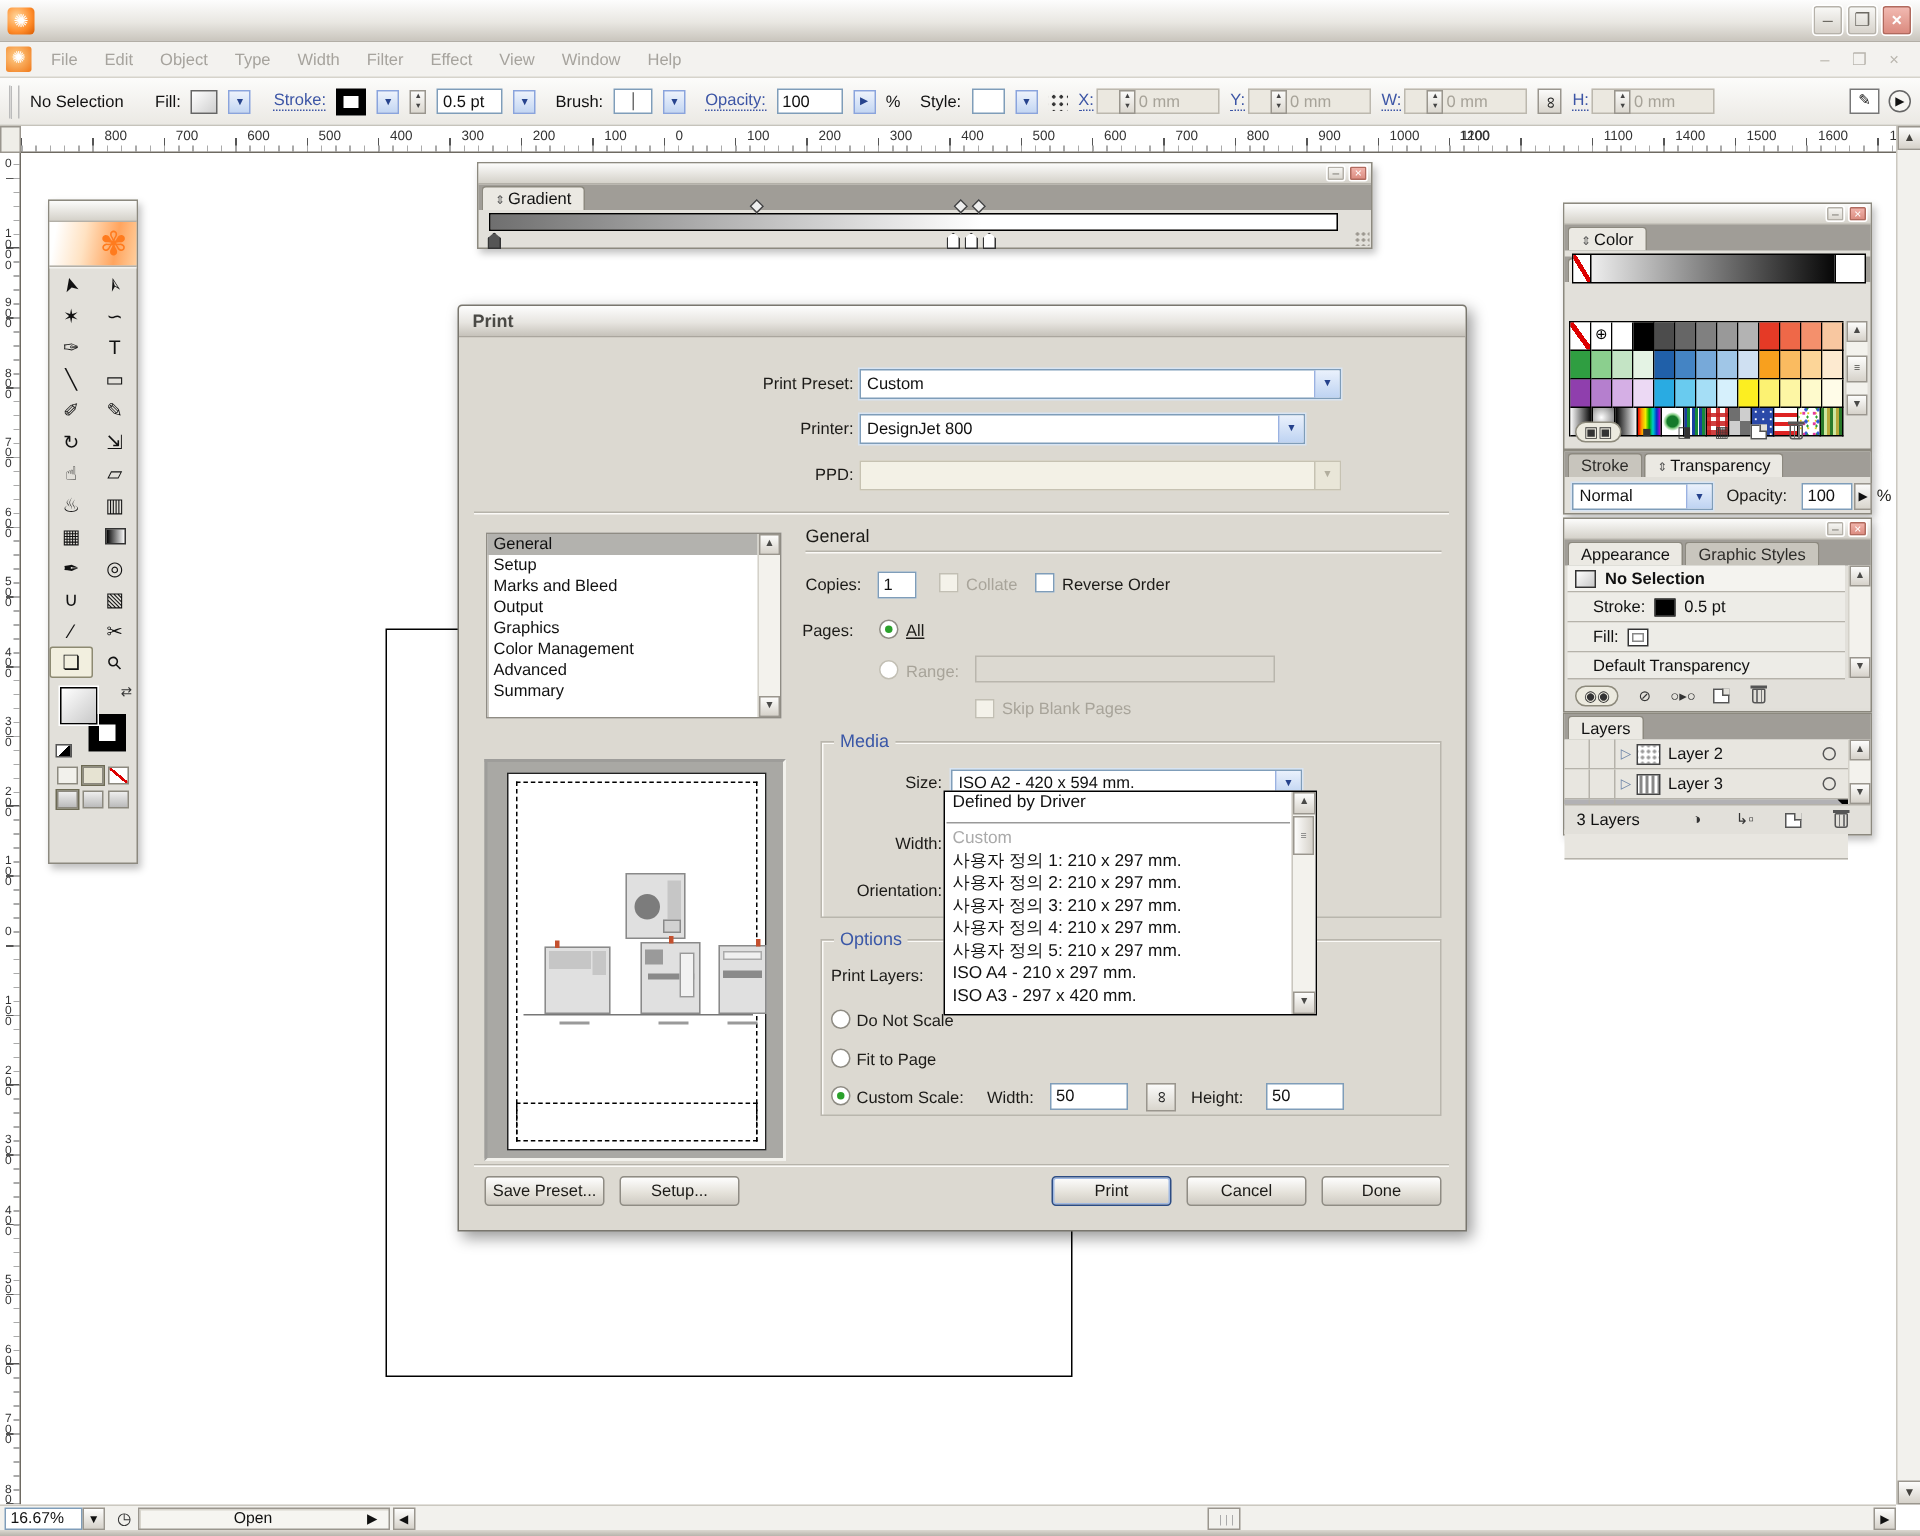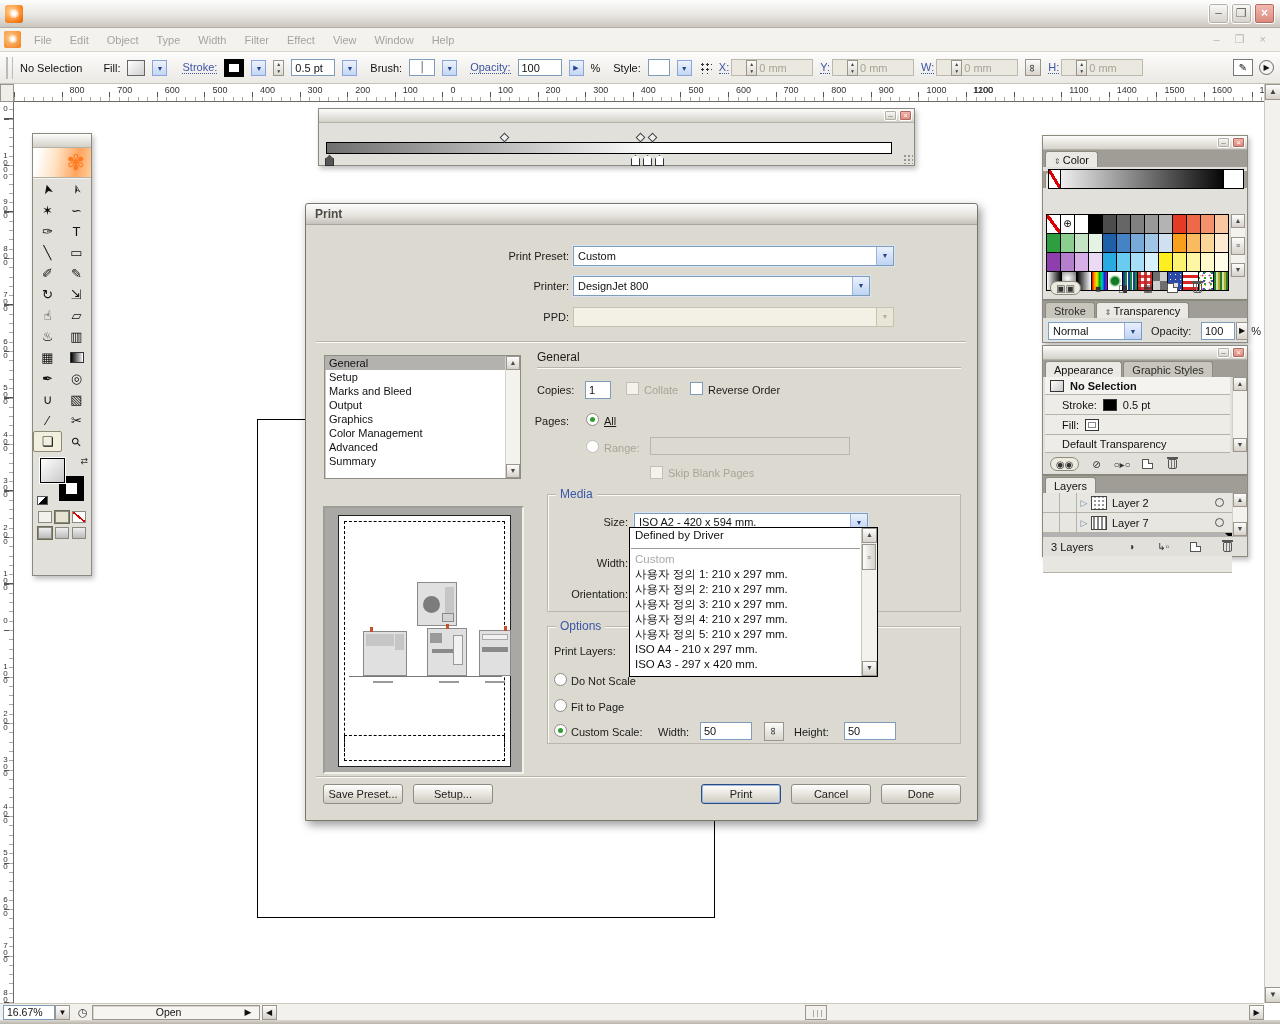--- a/index.html
+++ b/index.html
@@ -356,20 +356,23 @@
   </div>
 <div id="canvas">
   <div id="artboard"></div>
 </div>
 
 <div class="float" id="gradient-palette">
   <div class="p-top">
     <div class="pbtn" style="right:17px">–</div>
     <div class="pbtn close" style="right:2px">×</div>
   </div>
+  <div class="tabstrip">
+    <div class="tab"><span class="dd2">⇕</span><span>Gradient</span></div>
+  </div>
   <div id="grad-bar"></div>
   <div class="gmark" style="left:182px"></div>
   <div class="gmark" style="left:318px"></div>
   <div class="gmark" style="left:330px"></div>
   <div class="gstop dark" style="left:6px"></div>
   <div class="gstop" style="left:312px"></div>
   <div class="gstop" style="left:324px"></div>
   <div class="gstop" style="left:336px"></div>
   <div class="grip-dots"></div>
 </div>
@@ -780,21 +783,21 @@
         <div class="l-arrow">▷</div>
         <div class="l-thumb"></div>
         <span>Layer 2</span>
         <div class="l-target"></div>
       </div>
       <div class="layer-row">
         <div class="l-cell"></div>
         <div class="l-cell"></div>
         <div class="l-arrow">▷</div>
         <div class="l-thumb bars"></div>
-        <span>Layer 7</span>
+        <span>Layer 3</span>
         <div class="l-target"></div>
       </div>
       <div class="layer-row selected">
         <div class="l-cell">
           <div class="eye"></div>
         </div>
         <div class="l-cell"></div>
         <div class="l-arrow">▷</div>
         <div class="l-thumb"></div>
         <span>Layer 1</span>

